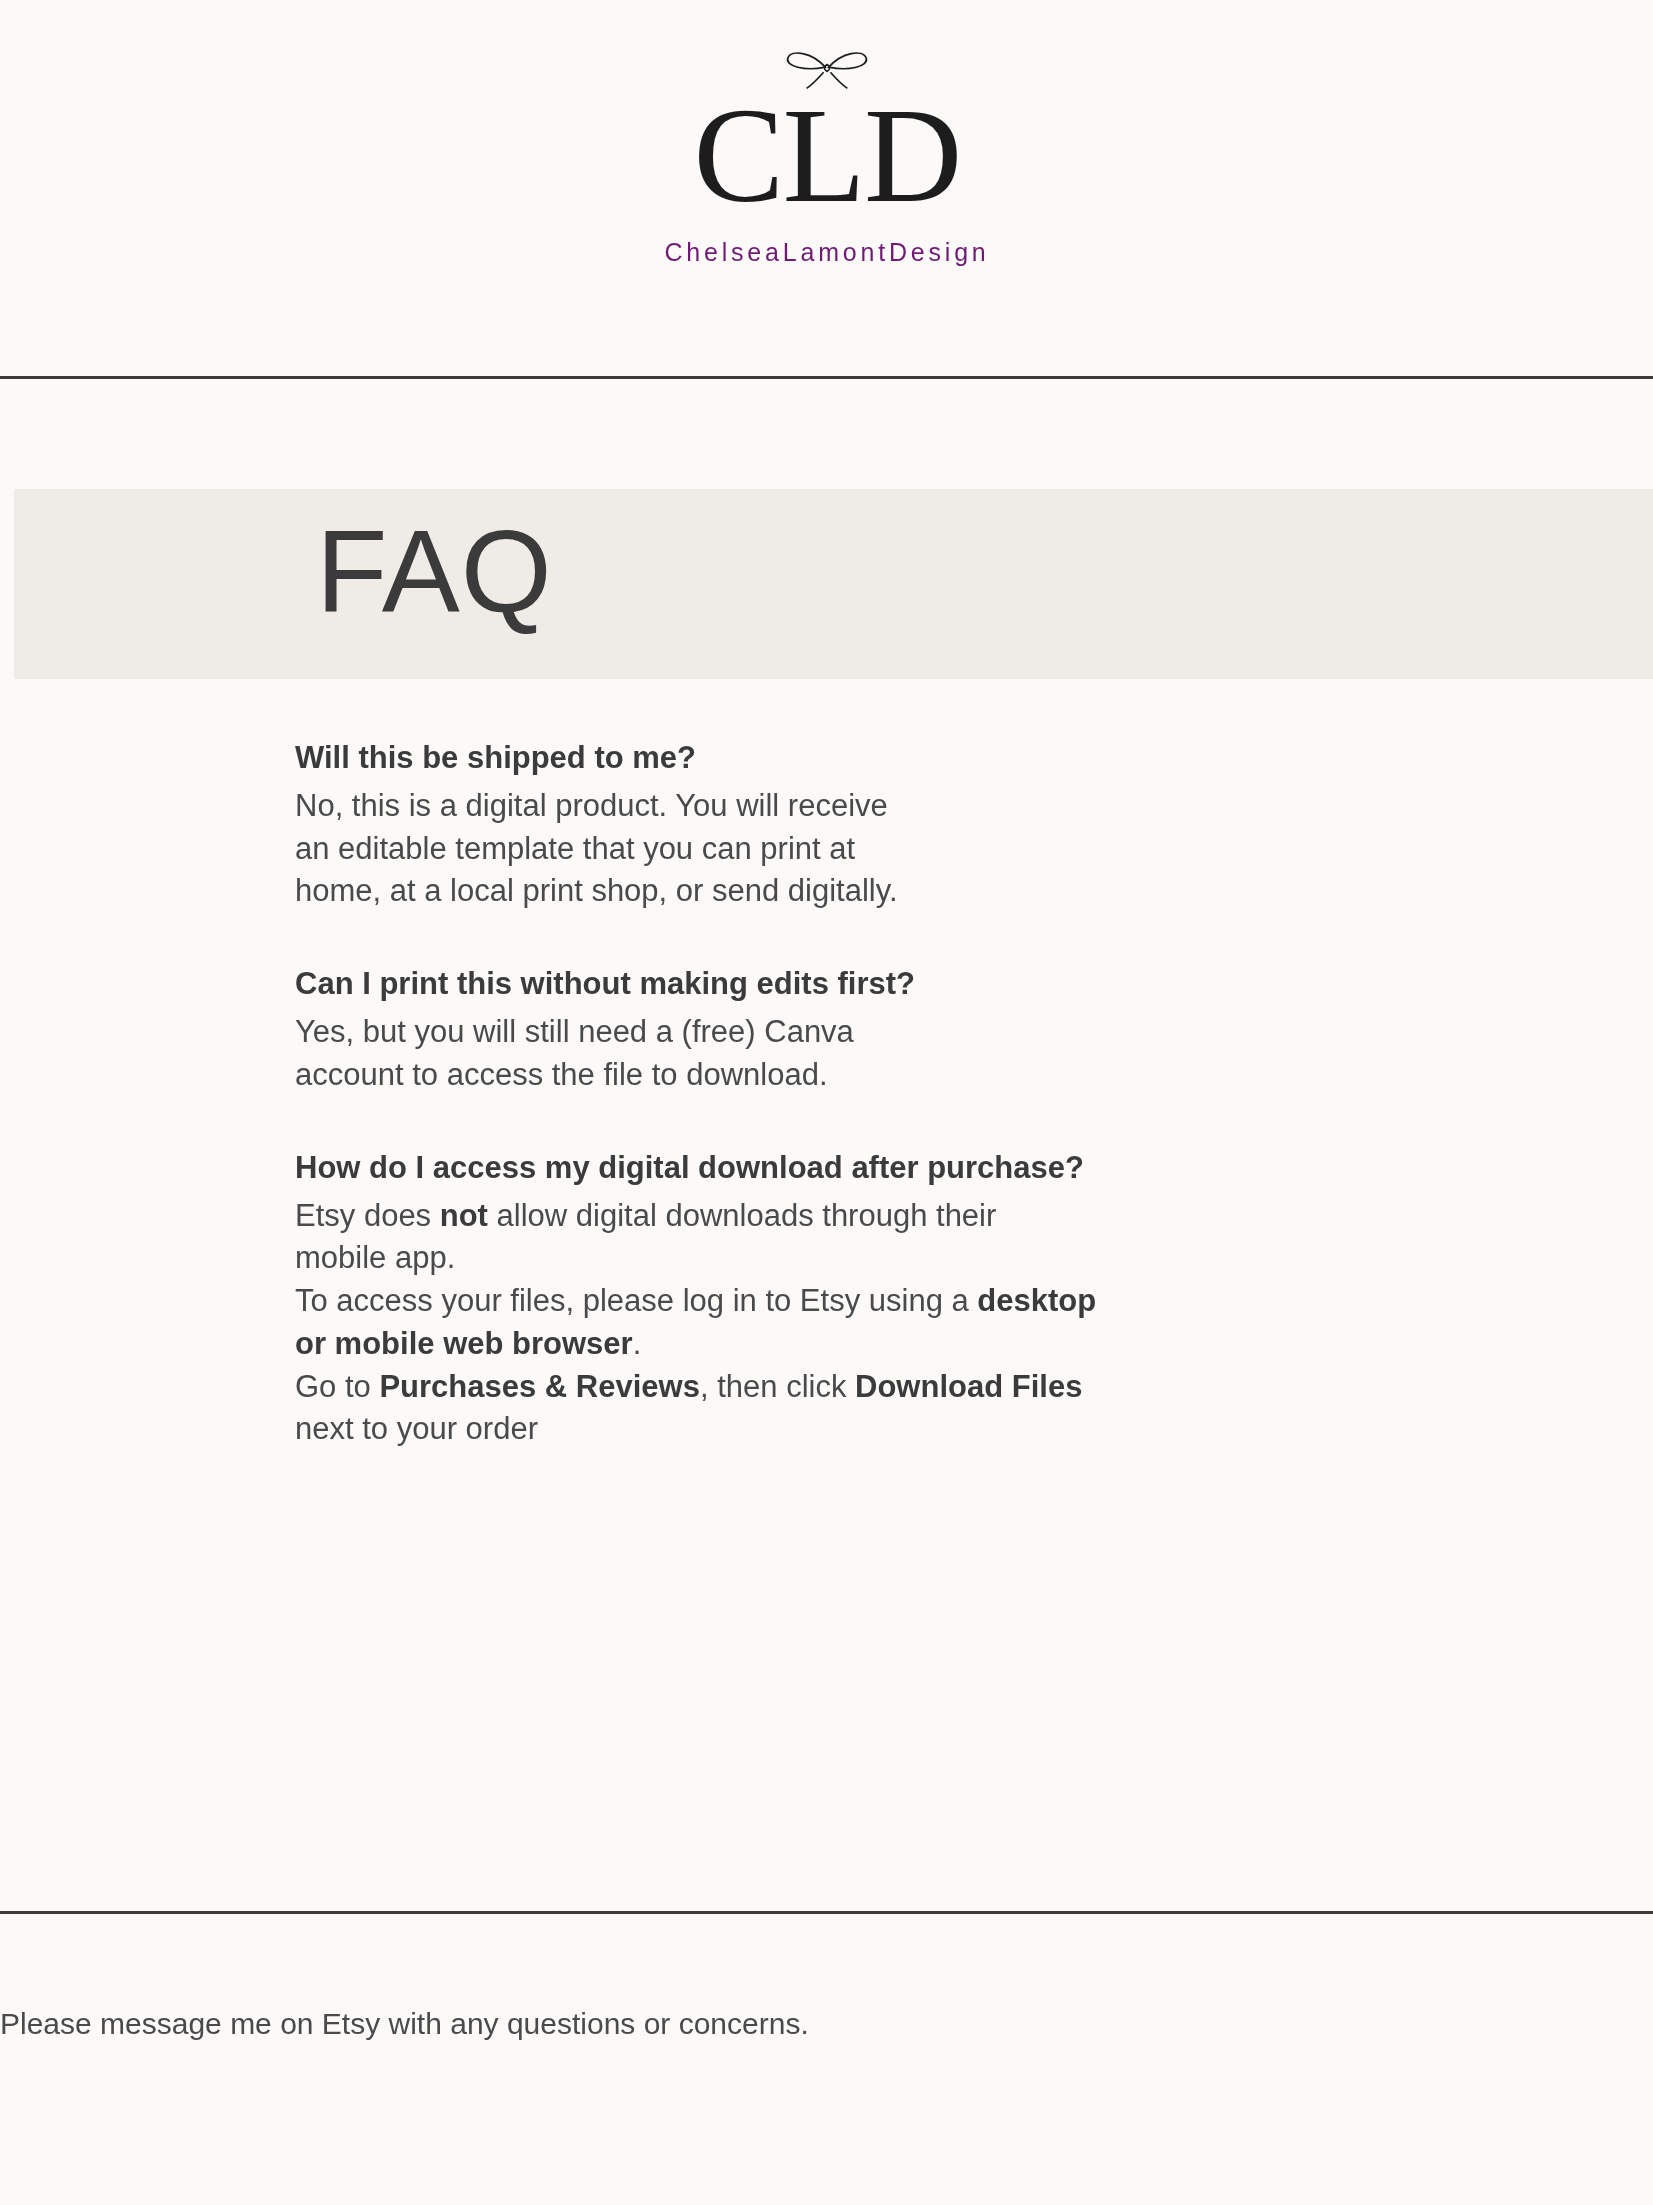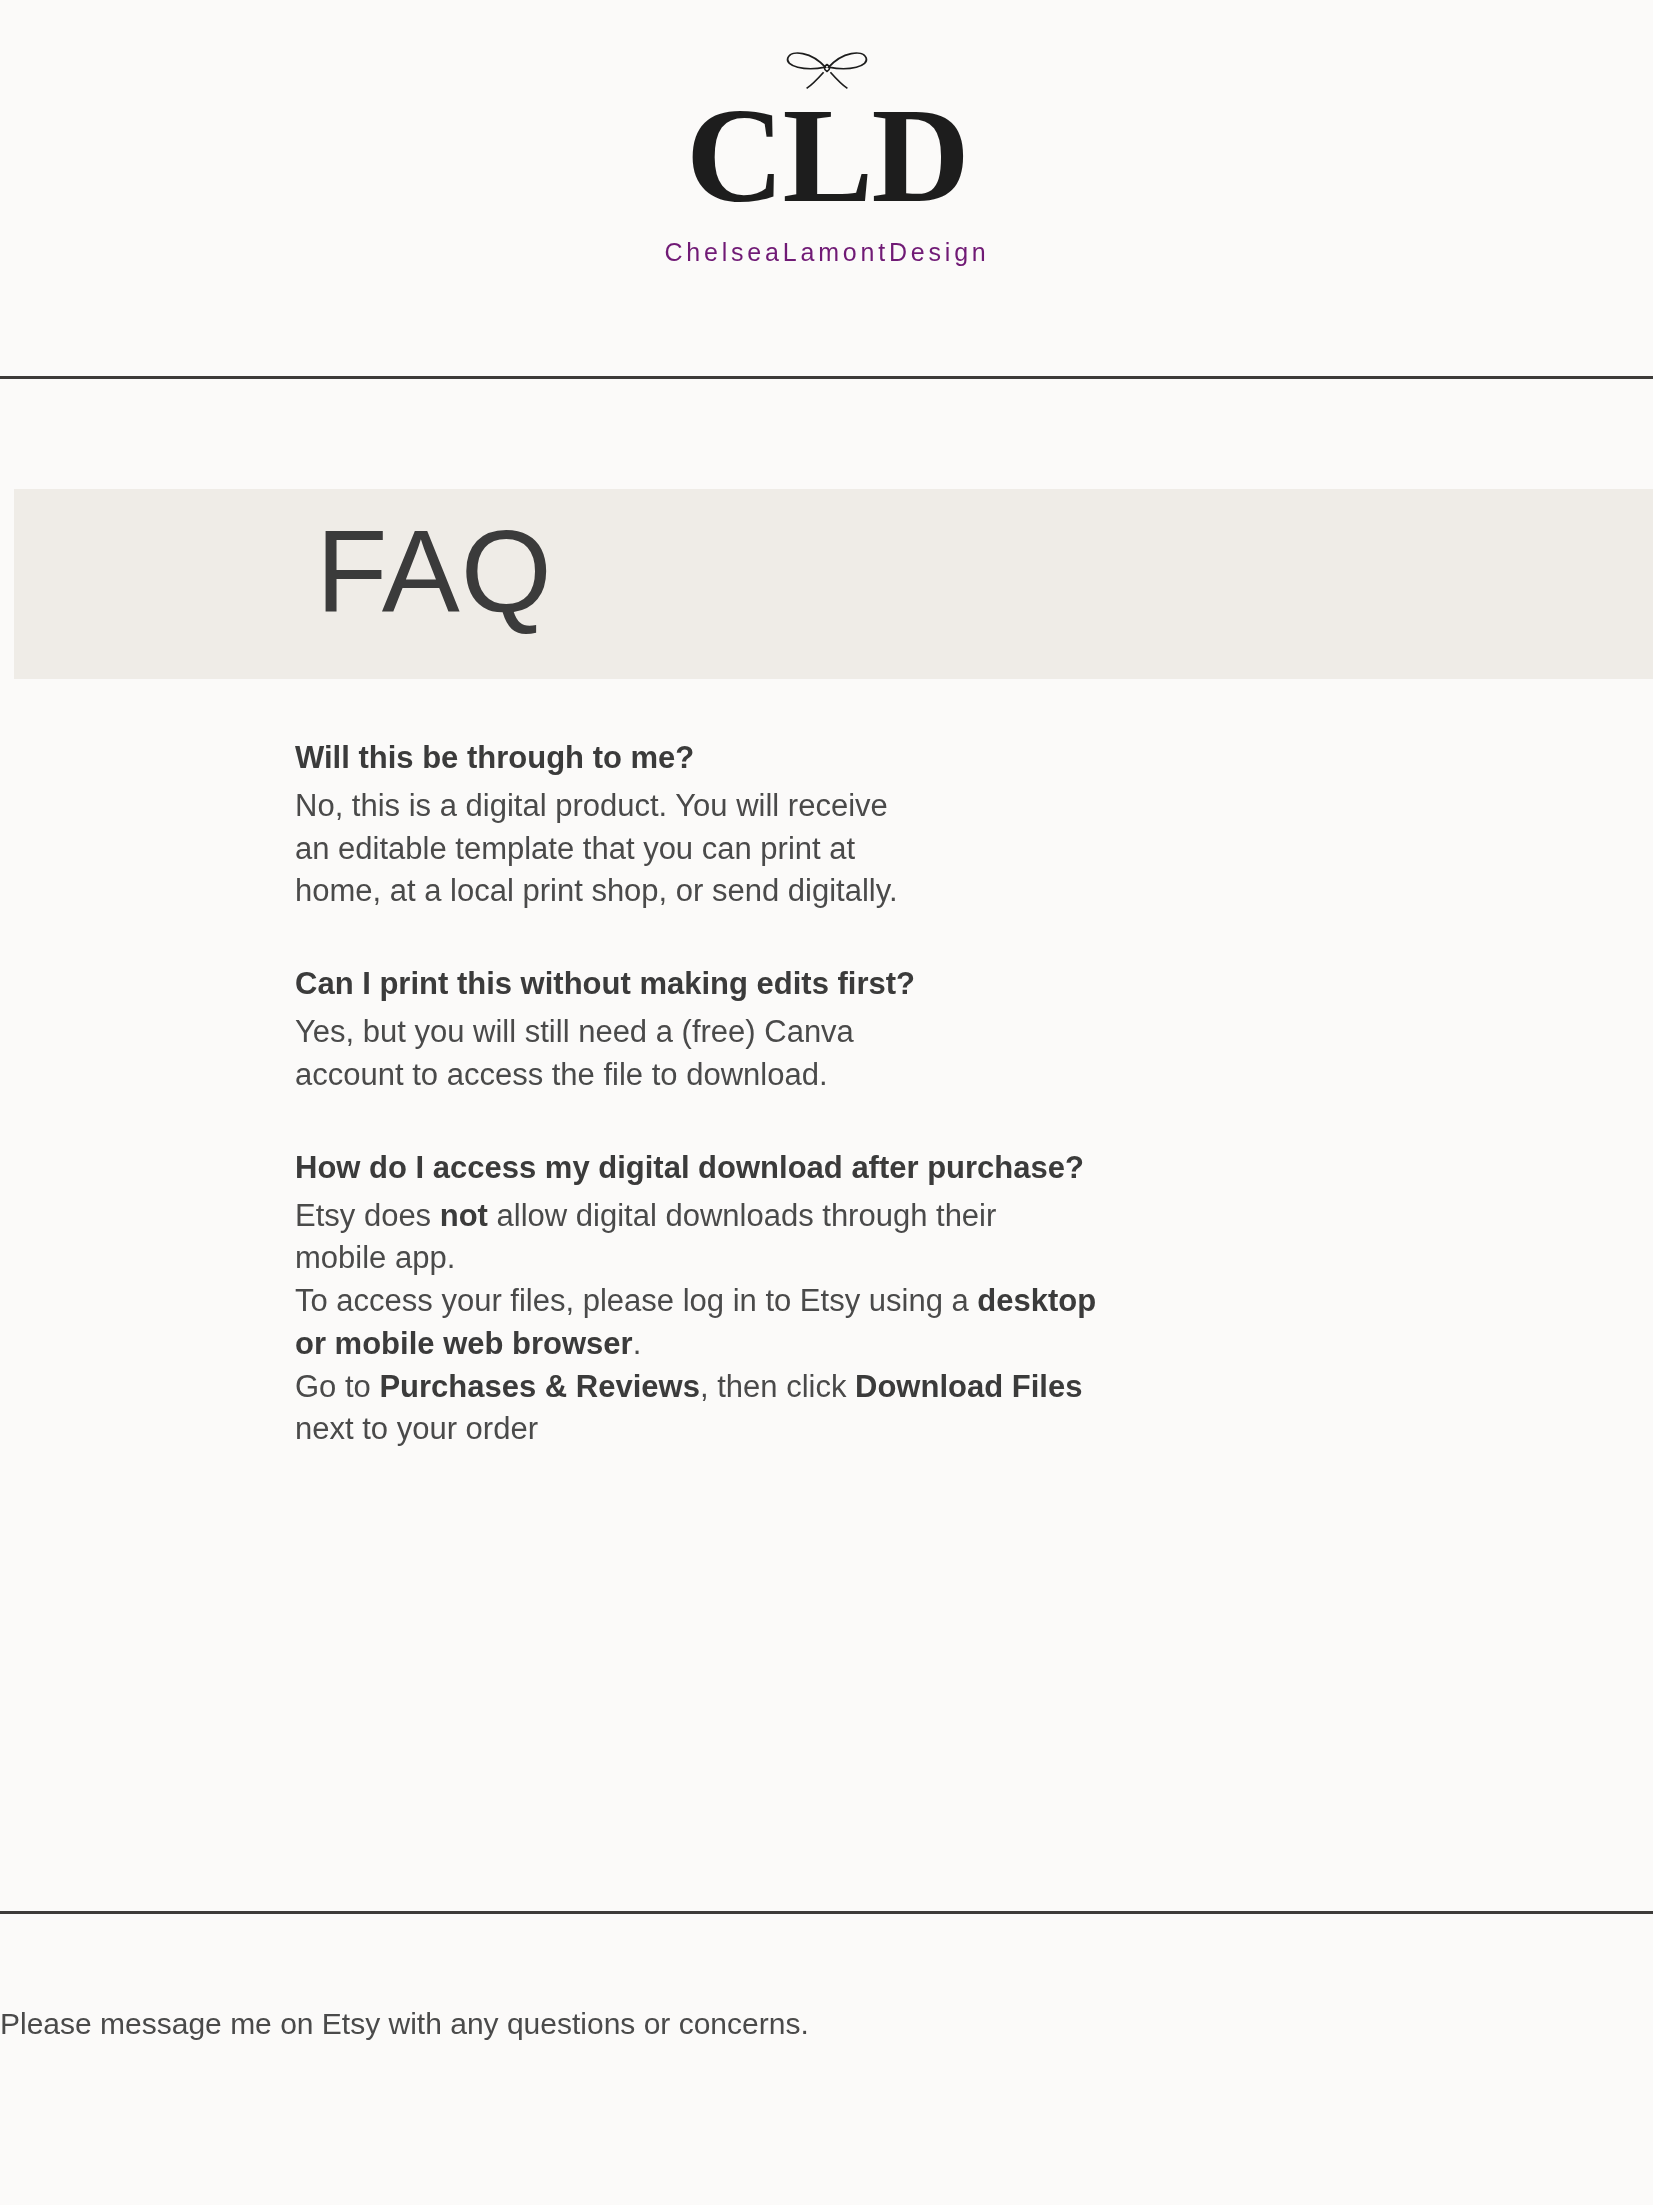--- a/index.html
+++ b/index.html
@@ -33,21 +33,21 @@
     display: flex;
     align-items: center;
     justify-content: center;
   }
   .monogram {
     font-family: "Liberation Serif", serif;
     font-size: 136px;
     line-height: 0.95;
     letter-spacing: -1.7px;
     color: #1d1d1d;
-    font-weight: 700;
+    font-weight: 400;
     margin-top: -3.4px;
   }
   .brand-name {
     margin-top: 18.7px;
     font-family: "Liberation Sans", sans-serif;
     font-size: 25px;
     letter-spacing: 3.8px;
     color: #701a75;
     font-weight: 400;
   }
@@ -155,21 +155,21 @@
 
   <div class="header-rule"></div>
 
   <div class="title-band">
     <div class="title">FAQ</div>
   </div>
 
   <div class="content">
 
     <div class="qa">
-      <div class="question">Will this be through to me?</div>
+      <div class="question">Will this be shipped to me?</div>
       <div class="answer">
         <span class="line">No, this is a digital product. You will receive</span>
         <span class="line">an editable template that you can print at</span>
         <span class="line">home, at a local print shop, or send digitally.</span>
       </div>
     </div>
 
     <div class="qa">
       <div class="question">Can I print this without making edits first?</div>
       <div class="answer">

